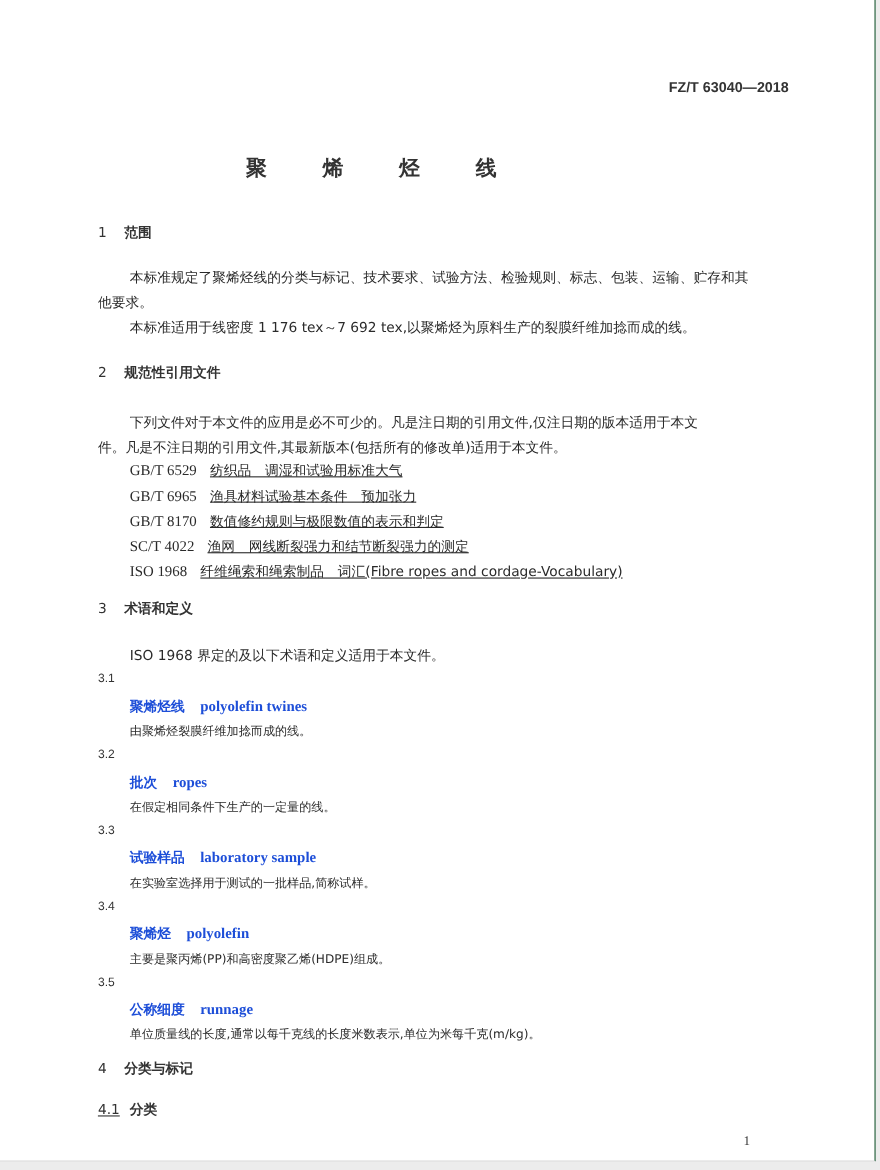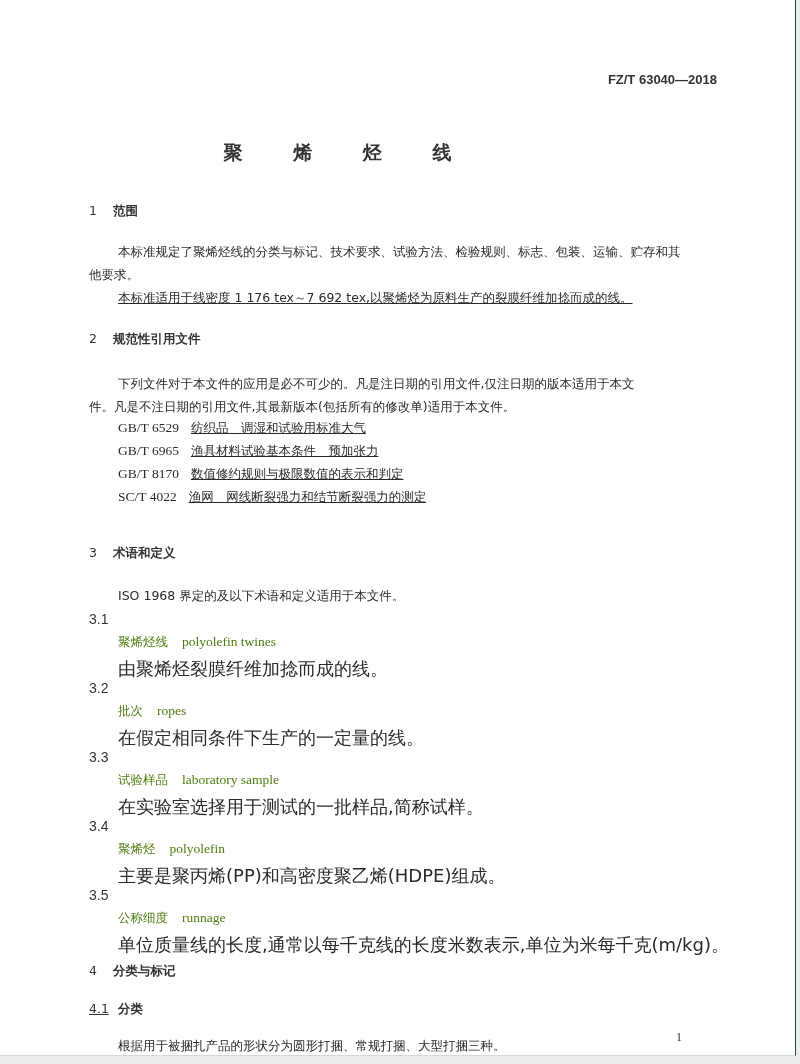--- a/index.html
+++ b/index.html
@@ -43,35 +43,35 @@
     .ref {
       left: 118px;
       font-family: "Liberation Serif", "DejaVu Serif", serif;
       font-size: 13.5px; color: #2a2a2a; text-decoration: underline;
     }
     .ref .code { display: inline-block; margin-right: 12px; }
     .ref .t { font-family: "DejaVu Sans", sans-serif; font-size: 12.5px; }
     .term-num {
       left: 89px;
       font-family: "Liberation Sans", "DejaVu Sans", sans-serif;
-      font-size: 14px; color: #333;
+      font-size: 11px; color: #333;
     }
     .term {
       left: 118px;
-      font-family: "DejaVu Sans", sans-serif; font-weight: normal;
-      font-size: 12.5px; color: #4d7c0f;
+      font-family: "DejaVu Sans", sans-serif; font-weight: bold;
+      font-size: 12.5px; color: #1d4ed8;
     }
     .term .en {
       font-family: "Liberation Serif", "DejaVu Serif", serif;
       font-size: 13.5px; margin-left: 14px;
     }
     .def {
       left: 118px;
       font-family: "DejaVu Sans", sans-serif;
-      font-size: 18px; color: #2a2a2a;
+      font-size: 11px; color: #2a2a2a;
     }
     .watermark {
       left: 375px; top: 915px;
       font-family: "DejaVu Sans", sans-serif; font-weight: bold;
       font-size: 76px; color: #ececec; letter-spacing: 1px;
     }
     .page-num {
       left: 676px; top: 1030px;
       font-family: "Liberation Serif", serif; font-size: 12px; color: #333;
     }
@@ -82,39 +82,42 @@
 <div class="page">
 
   <div class="abs std-code">FZ/T 63040—2018</div>
   <div class="abs doc-title">聚 烯 烃 线</div>
 
   <div class="abs h1" style="top:203px;">
     <span class="num">1</span><span>范围</span>
   </div>
   <div class="abs para" style="left:118px; top:244px;">本标准规定了聚烯烃线的分类与标记、技术要求、试验方法、检验规则、标志、包装、运输、贮存和其</div>
   <div class="abs para" style="left:89px; top:267px;">他要求。</div>
-  <div class="abs para" style="left:118px; top:290px;text-decoration:underline;">本标准适用于线密度 1 176 tex～7 692 tex,以聚烯烃为原料生产的裂膜纤维加捻而成的线。</div>
+  <div class="abs para" style="left:118px; top:290px;">本标准适用于线密度 1 176 tex～7 692 tex,以聚烯烃为原料生产的裂膜纤维加捻而成的线。</div>
 
   <div class="abs h1" style="top:331px;">
     <span class="num">2</span><span>规范性引用文件</span>
   </div>
   <div class="abs para" style="left:118px; top:376px;">下列文件对于本文件的应用是必不可少的。凡是注日期的引用文件,仅注日期的版本适用于本文</div>
   <div class="abs para" style="left:89px; top:399px;">件。凡是不注日期的引用文件,其最新版本(包括所有的修改单)适用于本文件。</div>
 
   <div class="abs ref" style="top:420px;">
     <span class="code">GB/T 6529</span><span class="t">纺织品　调湿和试验用标准大气</span>
   </div>
   <div class="abs ref" style="top:443px;">
     <span class="code">GB/T 6965</span><span class="t">渔具材料试验基本条件　预加张力</span>
   </div>
   <div class="abs ref" style="top:466px;">
     <span class="code">GB/T 8170</span><span class="t">数值修约规则与极限数值的表示和判定</span>
   </div>
   <div class="abs ref" style="top:489px;">
     <span class="code">SC/T 4022</span><span class="t">渔网　网线断裂强力和结节断裂强力的测定</span>
+  </div>
+  <div class="abs ref" style="top:512px;">
+    <span class="code">ISO 1968</span><span class="t">纤维绳索和绳索制品　词汇(Fibre ropes and cordage-Vocabulary)</span>
   </div>
 
   <div class="abs h1" style="top:545px;">
     <span class="num">3</span><span>术语和定义</span>
   </div>
   <div class="abs para" style="left:118px; top:588px;">ISO 1968 界定的及以下术语和定义适用于本文件。</div>
 
   <div class="abs term-num" style="top:611px;">3.1</div>
   <div class="abs term" style="top:634px;">
     <span>聚烯烃线</span><span class="en">polyolefin twines</span>
@@ -145,16 +148,15 @@
   </div>
   <div class="abs def" style="top:933px;">单位质量线的长度,通常以每千克线的长度米数表示,单位为米每千克(m/kg)。</div>
 
 
   <div class="abs h1" style="top:963px;">
     <span class="num">4</span><span>分类与标记</span>
   </div>
   <div class="abs h1 h2" style="top:1001px;">
     <span class="num">4.1</span><span>分类</span>
   </div>
-  <div class="abs para" style="left:118px; top:1038px;">根据用于被捆扎产品的形状分为圆形打捆、常规打捆、大型打捆三种。</div>
 
   <div class="abs page-num">1</div>
 </div>
 
 </body></html>

